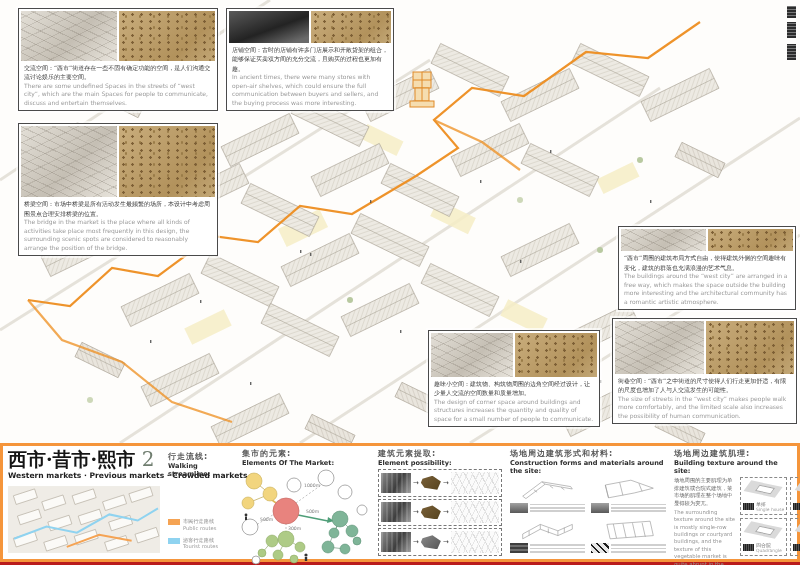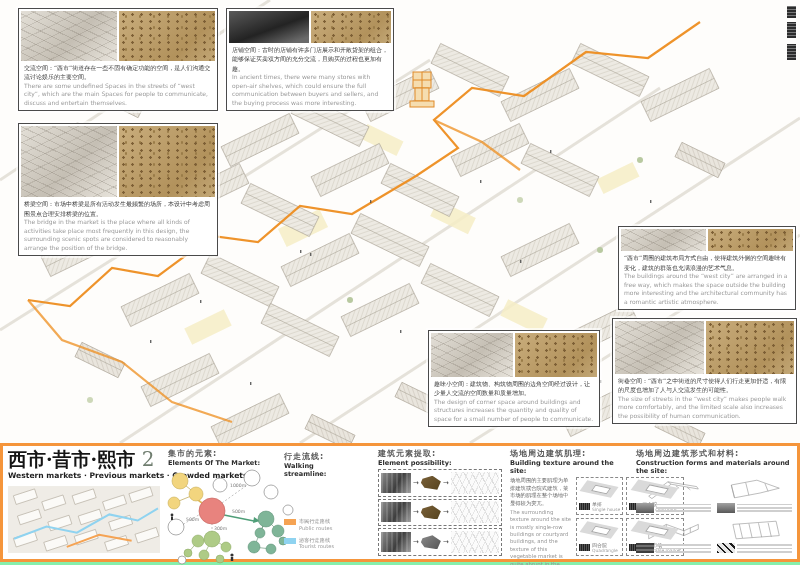--- a/index.html
+++ b/index.html
@@ -1,16 +1,16 @@
 <!DOCTYPE html>
 <html><head>
 <meta charset="utf-8">
 <style>
   html,body{margin:0;padding:0;background:#fff;}
-  #board{position:relative;width:800px;height:565px;background:#86efac;overflow:hidden;
+  #board{position:relative;width:800px;height:565px;background:#b91c1c;overflow:hidden;
          font-family:"DejaVu Sans",sans-serif;}
   svg text{font-family:"DejaVu Sans",sans-serif;}
 
   
   #iso{position:absolute;left:0;top:0;width:800px;height:443px;}
 
   
   .abox{position:absolute;background:#fff;border:1px solid #4a4a4a;box-sizing:border-box;
         padding:2px;display:flex;flex-direction:column;box-shadow:0 0 0 2px rgba(255,255,255,.65);}
   .abox .imgs{flex:1;display:flex;gap:2px;min-height:0;}
@@ -332,114 +332,114 @@
           <rect x="36" y="52" width="22" height="9" transform="rotate(-18 47 56)"></rect>
           <rect x="66" y="46" width="22" height="9" transform="rotate(-18 77 50)"></rect>
           <rect x="96" y="52" width="22" height="9" transform="rotate(-18 107 56)"></rect>
           <rect x="126" y="44" width="22" height="9" transform="rotate(-18 137 48)"></rect>
         </g>
         <polyline points="6,52 38,40 68,46 100,28 128,34 148,22" fill="none" stroke="#8FD3F0" stroke-width="2"></polyline>
         <polyline points="58,60 90,48 122,54" fill="none" stroke="#F5A353" stroke-width="2"></polyline>
       </svg>
     </div>
 
-    <div class="fcol" id="col-bubbles">
-      <div class="hz">集市的元素:</div>
-      <div class="he">Elements Of The Market:</div>
-      <svg id="bubble-wrap" viewBox="0 0 124 96" style="width:124px">
-        <g stroke="#999" stroke-width="0.6" fill="none" stroke-dasharray="2 2">
-          <line x1="54" y1="36" x2="82" y2="16" marker-end="url(#ah)"></line>
-          <line x1="34" y1="46" x2="14" y2="58" marker-end="url(#ah)"></line>
-          <line x1="44" y1="56" x2="44" y2="66" marker-end="url(#ah)"></line>
-        </g>
-        <line x1="56" y1="48" x2="86" y2="54" stroke="#4F9E78" stroke-width="1.6"></line>
-        <path d="M86 50l6 4-7 2z" fill="#4F9E78"></path>
-        <line x1="34" y1="36" x2="26" y2="30" stroke="#E0B95A" stroke-width="1.6"></line>
-        <path d="M28 26l-6 3 4 5z" fill="#E0B95A"></path>
-        <g stroke="#b9a24e" stroke-width="0.7">
-          <line x1="12" y1="14" x2="28" y2="27"></line>
-            <line x1="28" y1="27" x2="6" y2="36"></line>
-        </g>
-        <g fill="#F2D57E" stroke="#c9ae55" stroke-width="0.6">
-          <circle cx="12" cy="14" r="8"></circle>
-            <circle cx="28" cy="27" r="7"></circle>
-            <circle cx="6" cy="36" r="6"></circle>
-        </g>
-        <g fill="#fff" stroke="#8a8a8a" stroke-width="0.7">
-          <circle cx="52" cy="18" r="7"></circle>
-            <circle cx="84" cy="11" r="8"></circle>
-            <circle cx="103" cy="25" r="7"></circle>
-          <circle cx="8" cy="60" r="8"></circle>
-            <circle cx="120" cy="43" r="5"></circle>
-            <circle cx="14" cy="93" r="4"></circle>
-        </g>
-        <circle cx="44" cy="44" r="13" fill="#E8837E" stroke="#c96b66" stroke-width="0.7"></circle>
-        <g stroke="#7e9c55" stroke-width="0.6">
-          <line x1="30" y1="74" x2="44" y2="72"></line>
-            <line x1="44" y1="72" x2="58" y2="80"></line>
-          <line x1="44" y1="72" x2="36" y2="88"></line>
-            <line x1="30" y1="74" x2="20" y2="86"></line>
-        </g>
-        <g fill="#AECB86" stroke="#87a55c" stroke-width="0.5">
-          <circle cx="30" cy="74" r="6"></circle>
-            <circle cx="44" cy="72" r="8"></circle>
-            <circle cx="58" cy="80" r="5"></circle>
-          <circle cx="36" cy="88" r="5"></circle>
-            <circle cx="20" cy="86" r="4"></circle>
-            <circle cx="52" cy="92" r="4"></circle>
-        </g>
-        <g stroke="#5d8a6e" stroke-width="0.6">
-          <line x1="98" y1="52" x2="110" y2="64"></line>
-            <line x1="98" y1="52" x2="86" y2="80"></line>
-          <line x1="98" y1="52" x2="92" y2="66"></line>
-            <line x1="86" y1="80" x2="103" y2="82"></line>
-        </g>
-        <g fill="#7FB598" stroke="#558a6e" stroke-width="0.5">
-          <circle cx="98" cy="52" r="8"></circle>
-            <circle cx="110" cy="64" r="6"></circle>
-            <circle cx="92" cy="66" r="5"></circle>
-          <circle cx="86" cy="80" r="6"></circle>
-            <circle cx="103" cy="82" r="5"></circle>
-            <circle cx="115" cy="74" r="4"></circle>
-        </g>
-        <g fill="#333">
-          <circle cx="64" cy="88" r="1.6"></circle>
-            <rect x="62.8" y="90" width="2.4" height="4"></rect>
-          <circle cx="4" cy="48" r="1.4"></circle>
-            <rect x="3" y="49.6" width="2" height="3.4"></rect>
-        </g>
-        <g font-size="4.6" fill="#7a7a7a">
-          <text x="18" y="54">500m</text>
-          <text x="62" y="20">1000m</text>
-          <text x="46" y="63">300m</text>
-          <text x="64" y="46">500m</text>
-        </g>
-      </svg>
-    </div>
-
     <div class="fcol" id="col-legend">
       <div class="hz">行走流线:</div>
       <div class="he">Walking streamline:</div>
       <div style="flex:1"></div>
       <div class="litem">
         <span class="sw pub"></span>
         <span class="llab">
           <span class="zh2" style="display:block">市民行走路线</span>
           <span class="en2" style="display:block">Public routes</span>
         </span>
       </div>
       <div class="litem" style="margin-bottom:6px">
         <span class="sw tou"></span>
         <span class="llab">
           <span class="zh2" style="display:block">游客行走路线</span>
           <span class="en2" style="display:block">Tourist routes</span>
         </span>
       </div>
     </div>
 
+    <div class="fcol" id="col-bubbles">
+      <div class="hz">集市的元素:</div>
+      <div class="he">Elements Of The Market:</div>
+      <svg id="bubble-wrap" viewBox="0 0 124 96" style="width:124px">
+        <g stroke="#999" stroke-width="0.6" fill="none" stroke-dasharray="2 2">
+          <line x1="54" y1="36" x2="82" y2="16" marker-end="url(#ah)"></line>
+          <line x1="34" y1="46" x2="14" y2="58" marker-end="url(#ah)"></line>
+          <line x1="44" y1="56" x2="44" y2="66" marker-end="url(#ah)"></line>
+        </g>
+        <line x1="56" y1="48" x2="86" y2="54" stroke="#4F9E78" stroke-width="1.6"></line>
+        <path d="M86 50l6 4-7 2z" fill="#4F9E78"></path>
+        <line x1="34" y1="36" x2="26" y2="30" stroke="#E0B95A" stroke-width="1.6"></line>
+        <path d="M28 26l-6 3 4 5z" fill="#E0B95A"></path>
+        <g stroke="#b9a24e" stroke-width="0.7">
+          <line x1="12" y1="14" x2="28" y2="27"></line>
+            <line x1="28" y1="27" x2="6" y2="36"></line>
+        </g>
+        <g fill="#F2D57E" stroke="#c9ae55" stroke-width="0.6">
+          <circle cx="12" cy="14" r="8"></circle>
+            <circle cx="28" cy="27" r="7"></circle>
+            <circle cx="6" cy="36" r="6"></circle>
+        </g>
+        <g fill="#fff" stroke="#8a8a8a" stroke-width="0.7">
+          <circle cx="52" cy="18" r="7"></circle>
+            <circle cx="84" cy="11" r="8"></circle>
+            <circle cx="103" cy="25" r="7"></circle>
+          <circle cx="8" cy="60" r="8"></circle>
+            <circle cx="120" cy="43" r="5"></circle>
+            <circle cx="14" cy="93" r="4"></circle>
+        </g>
+        <circle cx="44" cy="44" r="13" fill="#E8837E" stroke="#c96b66" stroke-width="0.7"></circle>
+        <g stroke="#7e9c55" stroke-width="0.6">
+          <line x1="30" y1="74" x2="44" y2="72"></line>
+            <line x1="44" y1="72" x2="58" y2="80"></line>
+          <line x1="44" y1="72" x2="36" y2="88"></line>
+            <line x1="30" y1="74" x2="20" y2="86"></line>
+        </g>
+        <g fill="#AECB86" stroke="#87a55c" stroke-width="0.5">
+          <circle cx="30" cy="74" r="6"></circle>
+            <circle cx="44" cy="72" r="8"></circle>
+            <circle cx="58" cy="80" r="5"></circle>
+          <circle cx="36" cy="88" r="5"></circle>
+            <circle cx="20" cy="86" r="4"></circle>
+            <circle cx="52" cy="92" r="4"></circle>
+        </g>
+        <g stroke="#5d8a6e" stroke-width="0.6">
+          <line x1="98" y1="52" x2="110" y2="64"></line>
+            <line x1="98" y1="52" x2="86" y2="80"></line>
+          <line x1="98" y1="52" x2="92" y2="66"></line>
+            <line x1="86" y1="80" x2="103" y2="82"></line>
+        </g>
+        <g fill="#7FB598" stroke="#558a6e" stroke-width="0.5">
+          <circle cx="98" cy="52" r="8"></circle>
+            <circle cx="110" cy="64" r="6"></circle>
+            <circle cx="92" cy="66" r="5"></circle>
+          <circle cx="86" cy="80" r="6"></circle>
+            <circle cx="103" cy="82" r="5"></circle>
+            <circle cx="115" cy="74" r="4"></circle>
+        </g>
+        <g fill="#333">
+          <circle cx="64" cy="88" r="1.6"></circle>
+            <rect x="62.8" y="90" width="2.4" height="4"></rect>
+          <circle cx="4" cy="48" r="1.4"></circle>
+            <rect x="3" y="49.6" width="2" height="3.4"></rect>
+        </g>
+        <g font-size="4.6" fill="#7a7a7a">
+          <text x="18" y="54">500m</text>
+          <text x="62" y="20">1000m</text>
+          <text x="46" y="63">300m</text>
+          <text x="64" y="46">500m</text>
+        </g>
+      </svg>
+    </div>
+
     <div class="fcol" id="col-extract">
       <div class="hz">建筑元素提取:</div>
       <div class="he">Element possibility:</div>
       <div class="exrow">
         <div class="exphoto"></div>
         <span class="arrow">→</span>
         <div class="frag"></div>
         <span class="arrow">→</span>
         <div class="exsk"></div>
       </div>
@@ -449,86 +449,20 @@
         <div class="frag"></div>
         <span class="arrow">→</span>
         <div class="exsk"></div>
       </div>
       <div class="exrow">
         <div class="exphoto"></div>
         <span class="arrow">→</span>
         <div class="frag gray"></div>
         <span class="arrow">→</span>
         <div class="exsk"></div>
-      </div>
-    </div>
-
-    <div class="fcol" id="col-texture">
-      <div class="hz">场地周边建筑肌理:</div>
-      <div class="he">Building texture around the site:</div>
-      <div id="tex-body">
-        <div id="tex-textcol">
-          <div class="tz">场地周围的主要肌理为单排建筑或合院式建筑，菜市场的肌理在整个场地中显得较为突兀。</div>
-          <div class="te">The surrounding texture around the site is mostly single-row buildings or courtyard buildings, and the texture of this vegetable market is quite abrupt in the whole site</div>
-
-        </div>
-        <div id="tcards">
-          <div class="tcard">
-            <div class="tiso">
-                <div class="tbase"></div>
-                <div class="tbld"></div>
-              </div>
-            <div class="tlab">
-                <div class="tthumb"></div>
-              <div class="tname">
-                  <div class="zh3">单排</div>
-              <div class="en3">Single house</div>
-                </div>
-              </div>
-          </div>
-          <div class="tcard">
-            <div class="tiso">
-                <div class="tbase"></div>
-                <div class="tbld"></div>
-              </div>
-            <div class="tlab">
-                <div class="tthumb"></div>
-              <div class="tname">
-                  <div class="zh3">三合院</div>
-              <div class="en3">Triple courtyard</div>
-                </div>
-              </div>
-          </div>
-          <div class="tcard">
-            <div class="tiso">
-                <div class="tbase"></div>
-                <div class="tbld"></div>
-              </div>
-            <div class="tlab">
-                <div class="tthumb"></div>
-              <div class="tname">
-                  <div class="zh3">四合院</div>
-              <div class="en3">Quadrangle</div>
-                </div>
-              </div>
-          </div>
-          <div class="tcard">
-            <div class="tiso">
-                <div class="tbase"></div>
-                <div class="tbld"></div>
-              </div>
-            <div class="tlab">
-                <div class="tthumb"></div>
-              <div class="tname">
-                  <div class="zh3">农贸市场</div>
-              <div class="en3">Vegetable market</div>
-                </div>
-              </div>
-          </div>
-        </div>
       </div>
     </div>
 
     <div class="fcol" id="col-construct">
       <div class="hz">场地周边建筑形式和材料:</div>
       <div class="he">Construction forms and materials around the site:</div>
       <div class="cgrid">
         <div class="ccell">
           <svg viewBox="0 0 74 30">
             <g stroke="#979797" fill="none" stroke-width="0.8">
@@ -586,14 +520,80 @@
               <div class="thumb stripe"></div>
             <div class="cbars">
                 <i></i>
                 <i></i>
                 <i></i>
               </div>
             </div>
         </div>
       </div>
     </div>
+
+    <div class="fcol" id="col-texture">
+      <div class="hz">场地周边建筑肌理:</div>
+      <div class="he">Building texture around the site:</div>
+      <div id="tex-body">
+        <div id="tex-textcol">
+          <div class="tz">场地周围的主要肌理为单排建筑或合院式建筑，菜市场的肌理在整个场地中显得较为突兀。</div>
+          <div class="te">The surrounding texture around the site is mostly single-row buildings or courtyard buildings, and the texture of this vegetable market is quite abrupt in the whole site</div>
+
+        </div>
+        <div id="tcards">
+          <div class="tcard">
+            <div class="tiso">
+                <div class="tbase"></div>
+                <div class="tbld"></div>
+              </div>
+            <div class="tlab">
+                <div class="tthumb"></div>
+              <div class="tname">
+                  <div class="zh3">单排</div>
+              <div class="en3">Single house</div>
+                </div>
+              </div>
+          </div>
+          <div class="tcard">
+            <div class="tiso">
+                <div class="tbase"></div>
+                <div class="tbld"></div>
+              </div>
+            <div class="tlab">
+                <div class="tthumb"></div>
+              <div class="tname">
+                  <div class="zh3">三合院</div>
+              <div class="en3">Triple courtyard</div>
+                </div>
+              </div>
+          </div>
+          <div class="tcard">
+            <div class="tiso">
+                <div class="tbase"></div>
+                <div class="tbld"></div>
+              </div>
+            <div class="tlab">
+                <div class="tthumb"></div>
+              <div class="tname">
+                  <div class="zh3">四合院</div>
+              <div class="en3">Quadrangle</div>
+                </div>
+              </div>
+          </div>
+          <div class="tcard">
+            <div class="tiso">
+                <div class="tbase"></div>
+                <div class="tbld"></div>
+              </div>
+            <div class="tlab">
+                <div class="tthumb"></div>
+              <div class="tname">
+                  <div class="zh3">农贸市场</div>
+              <div class="en3">Vegetable market</div>
+                </div>
+              </div>
+          </div>
+        </div>
+      </div>
+    </div>
   </div>
 </div>
 
 </body></html>

